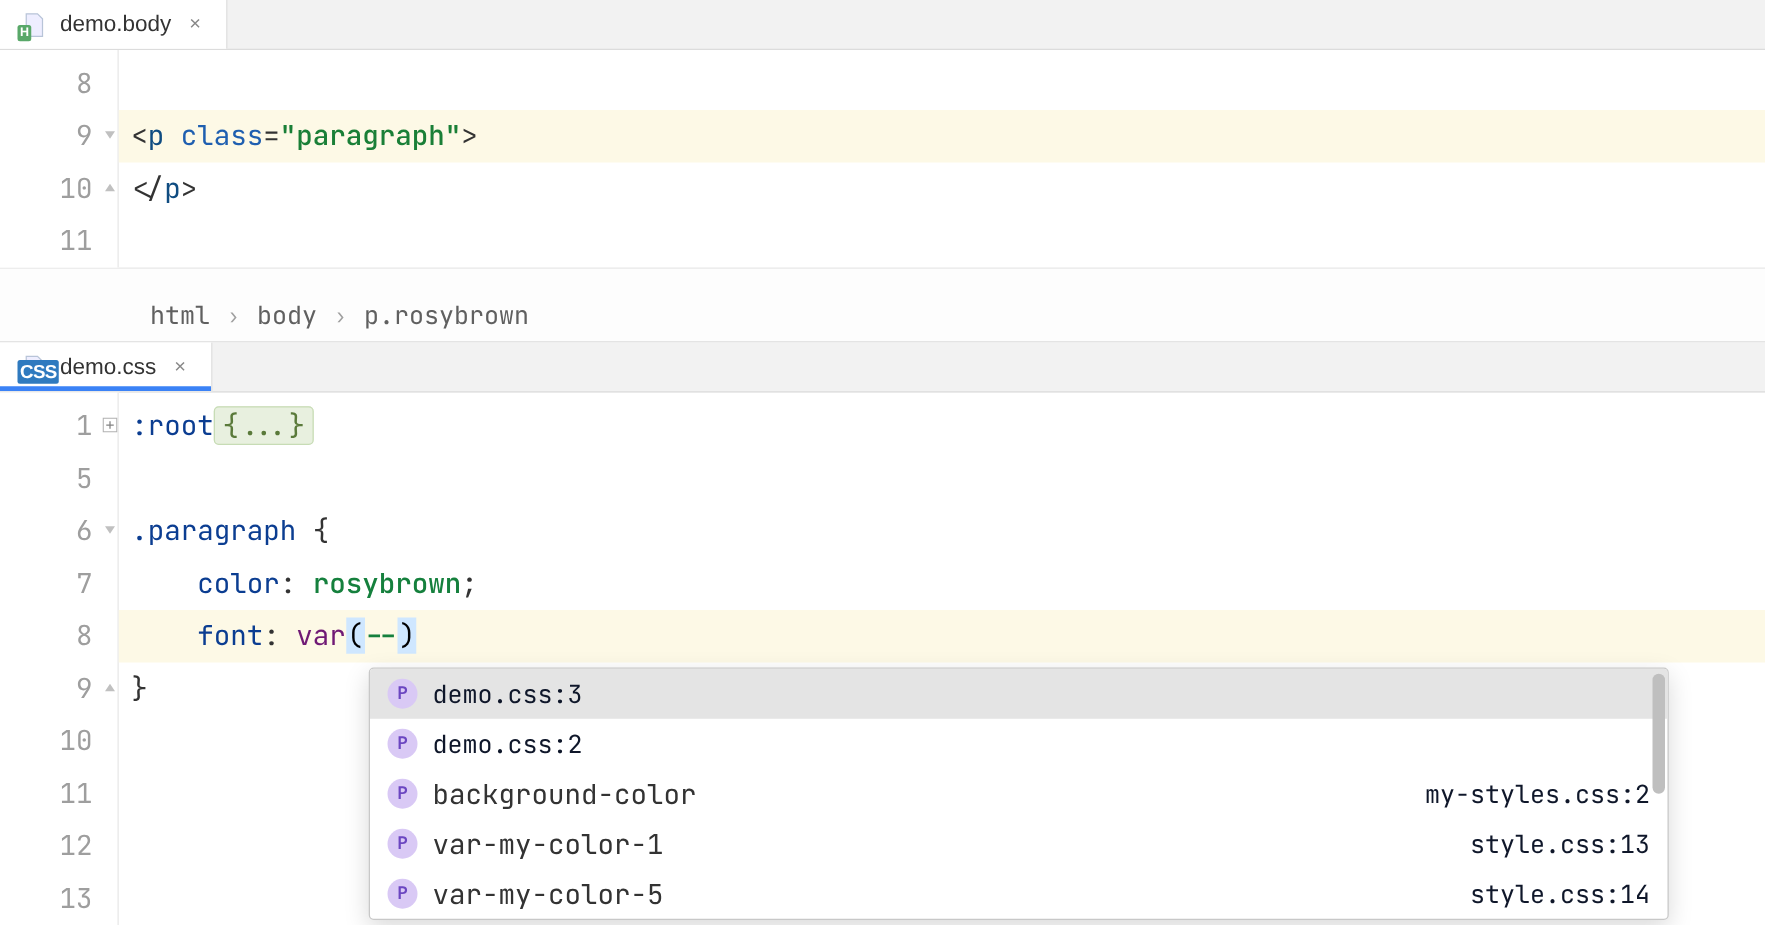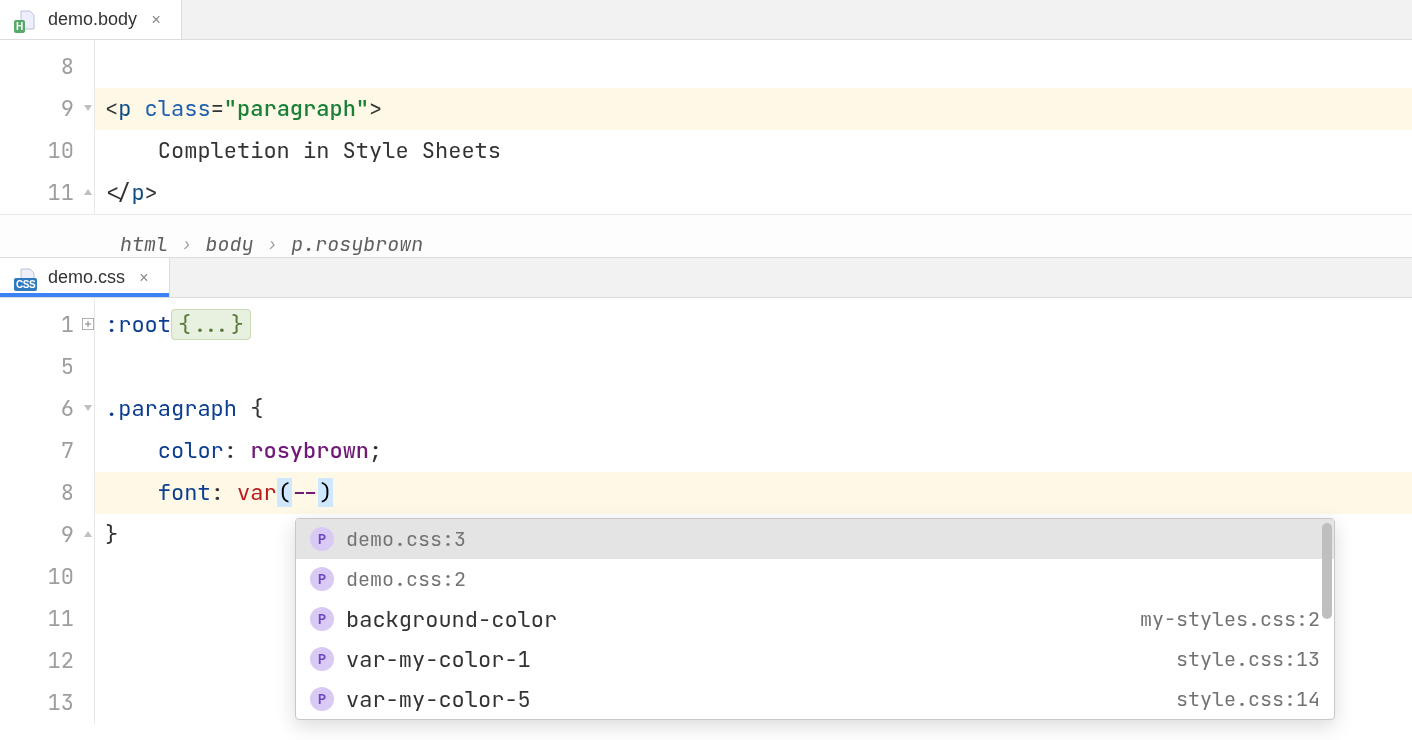--- a/index.html
+++ b/index.html
@@ -87,22 +87,22 @@
     line-height: 14px;
   }
   
   .tok-tag { color: #0f4c81; }
   .tok-attr { color: #1f5fb0; }
   .tok-str { color: #1a7f37; font-weight: 500; }
   .tok-text { color: #333; }
   .tok-punct { color: #333; }
   .tok-selector { color: #0b3d91; }
   .tok-prop { color: #0b3d91; }
-  .tok-value { color: #701a75; font-weight: 500; }
-  .tok-fn { color: #b91c1c; }
+  .tok-value { color: #15803d; font-weight: 500; }
+  .tok-fn { color: #701a75; }
   .tok-folded {
     background: #e8f0df;
     border: 1px solid #c7dcb5;
     border-radius: 4px;
     padding: 0 6px;
     color: #5a7a3a;
   }
   .sel-paren {
     background: #cfe7ff;
     padding: 0 1px;
@@ -111,22 +111,21 @@
   .breadcrumbs {
     display: flex;
     align-items: center;
     gap: 14px;
     padding: 22px 30px 6px 120px;
     font-size: 20px;
     color: #606060;
     background: #fdfdfd;
     border-top: 1px solid #e8e8e8;
     border-bottom: 1px solid #dcdcdc;
-    height: 44px;
-    font-style: italic;
+    height: 60px;
   }
   .breadcrumbs .crumb-sep { color: #a0a0a0; font-size: 16px; }
   
   .completion {
     position: absolute;
     left: 295px;
     top: 220px;
     width: 1040px;
     background: #ffffff;
     border: 1px solid #c8c8c8;
@@ -150,21 +149,21 @@
     width: 24px; height: 24px;
     border-radius: 50%;
     background: #d9c9f5;
     color: #6b46c1;
     font-weight: 600;
     font-size: 14px;
     display: inline-flex; align-items: center; justify-content: center;
     margin-right: 12px;
   }
   .completion .label { flex: 1; color: #333; }
-  .completion .location { color: #737373; font-size: 20px; }
+  .completion .location { color: #0f172a; font-size: 20px; }
   .scrollbar-track {
     position: absolute;
     right: 2px; top: 4px; bottom: 4px;
     width: 10px;
     background: transparent;
   }
   .scrollbar-thumb {
     position: absolute;
     right: 0; top: 0;
     width: 10px;
@@ -174,21 +173,21 @@
   }
   .editor-container {
     display: flex;
     flex-direction: column;
   }
   .html-icon-badge {
     background: #59a869; color: #fff; font-size: 10px; font-weight: 700;
     padding: 1px 2px; border-radius: 2px; letter-spacing: -0.5px;
   }
   .css-icon-badge {
-    background: #2f7abf; color: #fff; font-size: 10px; font-weight: 700;
+    background: #2f7abf; color: #fff; font-size: 15px; font-weight: 700;
     padding: 1px 2px; border-radius: 2px; letter-spacing: -0.5px;
   }
   .file-icon svg { display:block; }
   .file-icon-wrap { position: relative; width: 22px; height: 22px; }
   .file-icon-wrap .corner {
     position: absolute; left: -2px; bottom: -2px;
   }
 </style>
 </head>
 <body>
@@ -213,21 +212,20 @@
         <div class="ln">8</div>
         <div class="ln">9</div>
         <div class="ln">10</div>
         <div class="ln">11</div>
       </div>
     <div class="code mono" id="html-code">
         <div class="line"></div>
         <div class="line highlight"><span class="fold-marker"><svg width="12" height="12" viewBox="0 0 12 12">
               <path d="M2 3 L10 3 L6 9 Z" fill="#c0c0c0"></path>
             </svg></span><span class="tok-punct">&lt;</span><span class="tok-tag">p</span><span class="tok-text"> </span><span class="tok-attr">class</span><span class="tok-punct">=</span><span class="tok-str">"paragraph"</span><span class="tok-punct">&gt;</span></div>
-        <div class="line"><span class="tok-text">    Completion in Style Sheets</span></div>
         <div class="line"><span class="fold-marker"><svg width="12" height="12" viewBox="0 0 12 12">
               <path d="M2 9 L10 9 L6 3 Z" fill="#c0c0c0"></path>
             </svg></span><span class="tok-punct">&lt;/</span><span class="tok-tag">p</span><span class="tok-punct">&gt;</span></div>
       </div>
   </div>
   <div class="breadcrumbs mono" id="html-crumbs">
       <span>html</span>
       <span class="crumb-sep">›</span>
       <span>body</span>
       <span class="crumb-sep">›</span>

